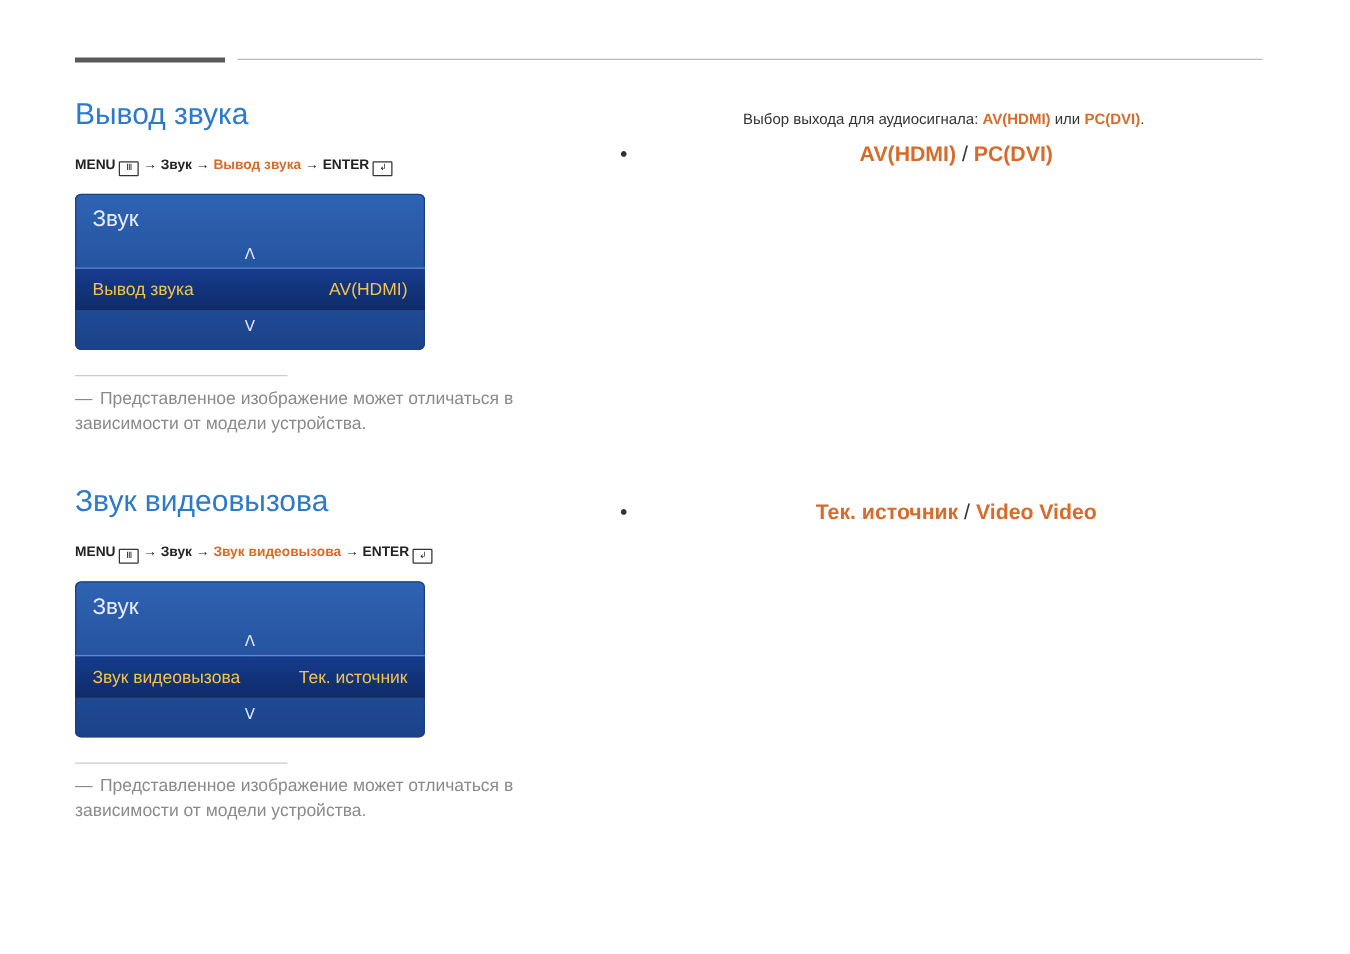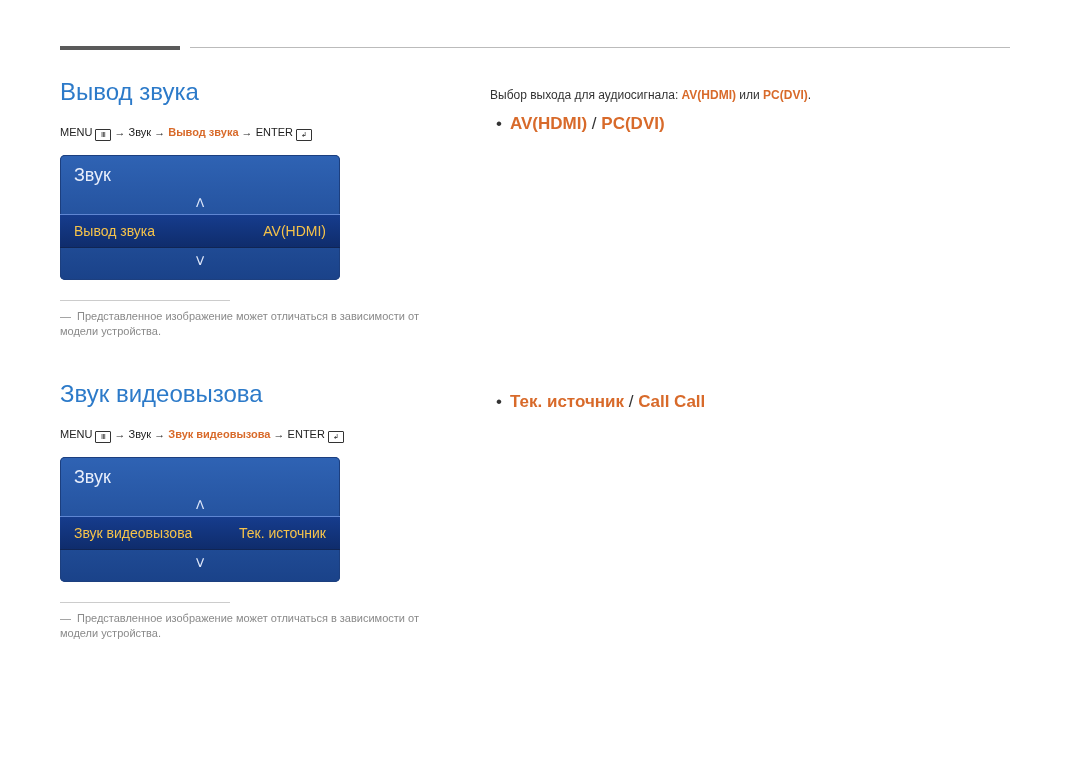--- a/index.html
+++ b/index.html
@@ -30,34 +30,34 @@
     vertical-align: middle;
     margin-left: 10px;
   }
   .row {
     display: flex;
     align-items: flex-start;
     gap: 30px;
     margin-bottom: 40px;
   }
   .left-col { width: 400px; min-width: 400px; }
-  .right-col { flex: 1; padding-top: 8px; }
+  .right-col { flex: 1; padding-top: 8px; text-align: center; }
 
   h1.section-title {
     font-weight: 400;
     font-size: 24px;
     color: #2c7ac9;
     margin: 0 0 20px 0;
   }
   .nav-line {
     font-size: 11px;
     color: #222;
     margin-bottom: 14px;
   }
-  .nav-line b { font-weight: 400; margin-top: 24px; }
+  .nav-line b { font-weight: 700; margin-top: 24px; }
   .accent { color: #d86a2a; font-weight: 700; }
   .accent-b { color: #d86a2a; font-weight: 700; }
   .icon-box {
     display: inline-flex;
     align-items: center;
     justify-content: center;
     width: 14px; height: 10px;
     border: 1.2px solid #333;
     border-radius: 1px;
     vertical-align: -1px;
@@ -98,21 +98,21 @@
   .osd-card .item-right { color: #f6c34a; font-size: 14px; }
   .osd-card .bot-arrow { padding: 6px 0 12px 0; }
 
   .divider-short {
     border: none;
     border-top: 1px solid #ccc;
     width: 170px;
     margin: 14px 0 8px 0;
   }
   .footnote {
-    font-size: 11px;
+    font-size: 14px;
     color: #8a8a8a;
     line-height: 1.4;
     max-width: 380px;
   }
   .footnote .dash { margin-right: 6px; }
 
   .para {
     font-size: 12px;
     color: #333;
     line-height: 1.5;
@@ -217,17 +217,17 @@
       <hr class="divider-short">
       <div class="footnote">
         <span class="dash">―</span><span>Представленное изображение может отличаться в зависимости от модели устройства.</span>
       </div>
     </div>
 
     <div class="right-col">
       <div class="bullet-line">
         <span class="accent">Тек. источник</span>
         <span class="text-plain">/</span>
-        <span class="accent">Call Call</span>
+        <span class="accent">Video Video</span>
       </div>
     </div>
   </div>
 </div>
 
 </body></html>

